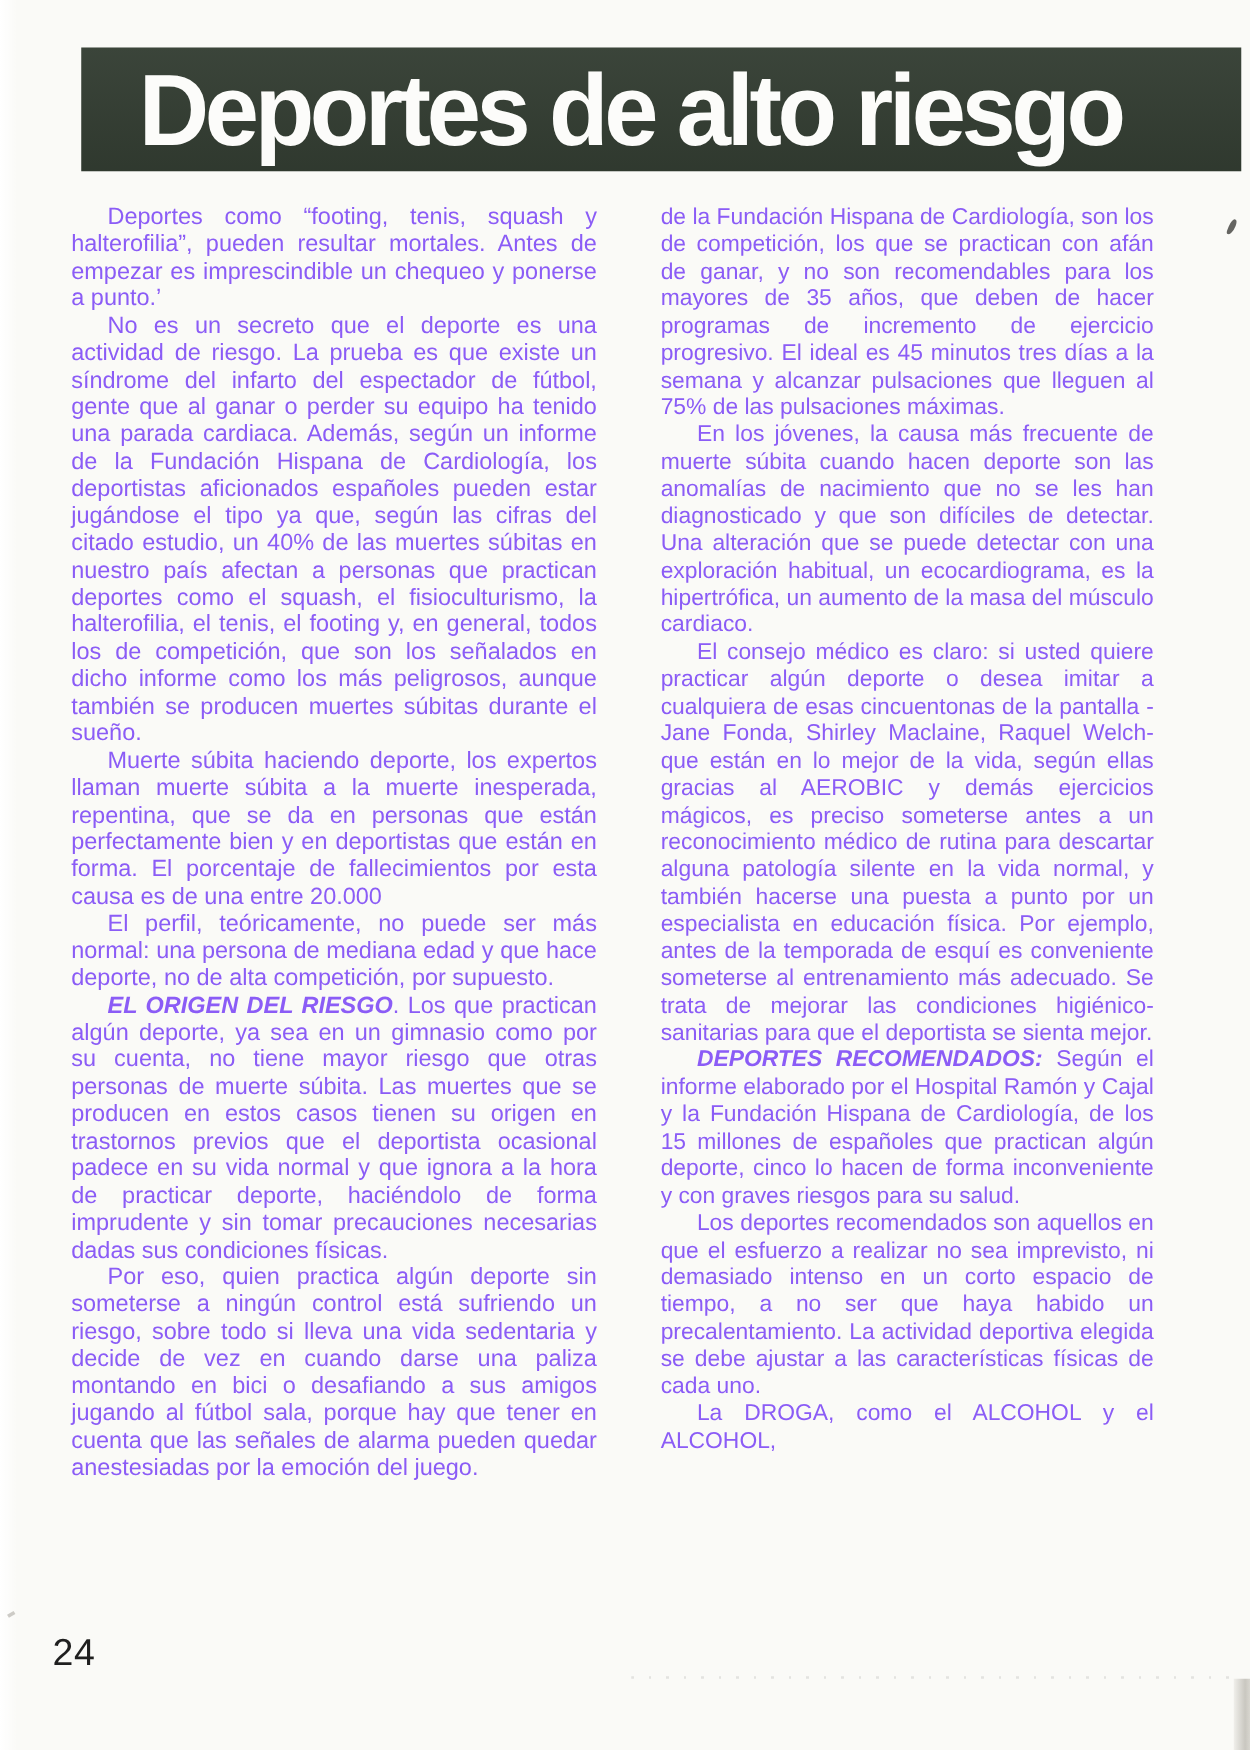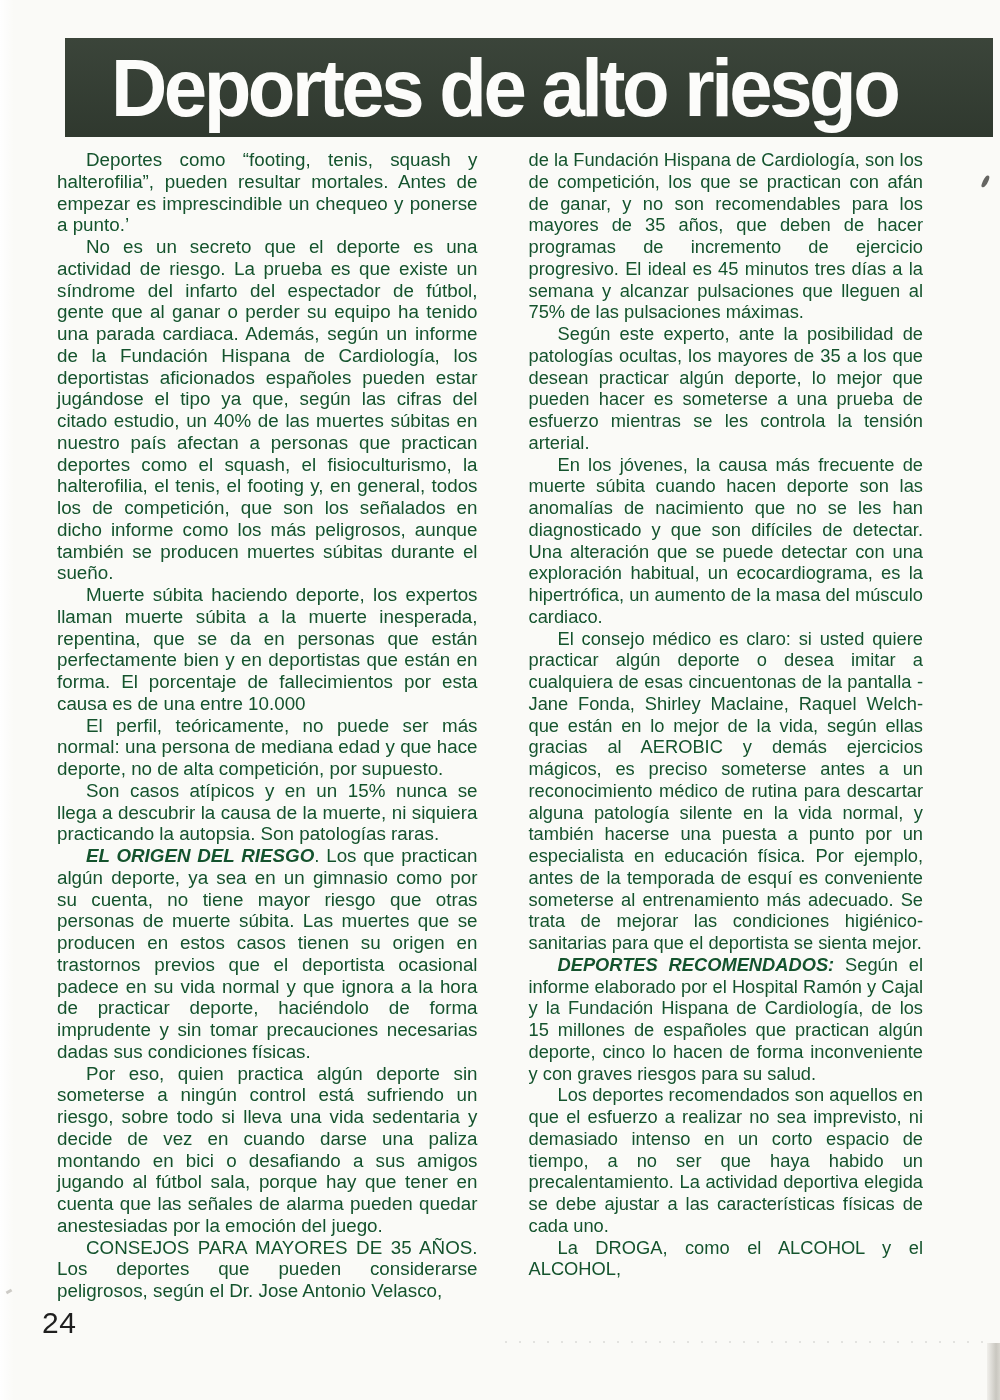--- a/index.html
+++ b/index.html
@@ -36,26 +36,26 @@
     font-weight: bold;
     font-size: 78px;
     letter-spacing: -3.5px;
     padding-left: 46px;
     padding-top: 2px;
     white-space: nowrap;
     transform: scaleY(1.04);
   }
   .content {
     position: absolute;
-    top: 149px;
+    top: 162px;
     left: 57px;
     width: 866px;
     display: flex;
     gap: 3px;
-    color: #14532d;
+    color: #8b5cf6;
   }
   .col { text-align: justify; hyphens: none; }
   .col-left  { width: 436px; font-size: 18.8px; line-height: 21.75px; }
   .col-right { width: 409px; font-size: 18.3px; line-height: 21.75px; margin-left: 48px; }
   .col p { margin: 0; }
   .col p.indent { text-indent: 29px; }
   .col b { font-weight: bold; font-style: italic; }
   .pagenum {
     position: absolute;
     left: 42px;
@@ -110,30 +110,27 @@
 <div class="paper-edge-left"></div>
 
 <div class="banner" style="background-color: rgb(51, 61, 50);">
   <span class="title" style="color: rgb(252, 252, 250);">Deportes de alto riesgo</span>
 </div>
 
 <div class="content">
   <div class="col col-left">
       <p class="indent">Deportes como “footing, tenis, squash y halterofilia”, pueden resultar mortales. Antes de empezar es imprescindible un chequeo y ponerse a punto.’</p>
       <p class="indent">No es un secreto que el deporte es una actividad de riesgo. La prueba es que existe un síndrome del infarto del espectador de fútbol, gente que al ganar o perder su equipo ha tenido una parada cardiaca. Además, según un informe de la Fundación Hispana de Cardiología, los deportistas aficionados españoles pueden estar jugándose el tipo ya que, según las cifras del citado estudio, un 40% de las muertes súbitas en nuestro país afectan a personas que practican deportes como el squash, el fisioculturismo, la halterofilia, el tenis, el footing y, en general, todos los de competición, que son los señalados en dicho informe como los más peligrosos, aunque también se producen muertes súbitas durante el sueño.</p>
-      <p class="indent">Muerte súbita haciendo deporte, los expertos llaman muerte súbita a la muerte inesperada, repentina, que se da en personas que están perfectamente bien y en deportistas que están en forma. El porcentaje de fallecimientos por esta causa es de una entre 10.000</p>
+      <p class="indent">Muerte súbita haciendo deporte, los expertos llaman muerte súbita a la muerte inesperada, repentina, que se da en personas que están perfectamente bien y en deportistas que están en forma. El porcentaje de fallecimientos por esta causa es de una entre 20.000</p>
       <p class="indent">El perfil, teóricamente, no puede ser más normal: una persona de mediana edad y que hace deporte, no de alta competición, por supuesto.</p>
-      <p class="indent">Son casos atípicos y en un 15% nunca se llega a descubrir la causa de la muerte, ni siquiera practicando la autopsia. Son patologías raras.</p>
       <p class="indent"><b>EL ORIGEN DEL RIESGO</b>. Los que practican algún deporte, ya sea en un gimnasio como por su cuenta, no tiene mayor riesgo que otras personas de muerte súbita. Las muertes que se producen en estos casos tienen su origen en trastornos previos que el deportista ocasional padece en su vida normal y que ignora a la hora de practicar deporte, haciéndolo de forma imprudente y sin tomar precauciones necesarias dadas sus condiciones físicas.</p>
       <p class="indent">Por eso, quien practica algún deporte sin someterse a ningún control está sufriendo un riesgo, sobre todo si lleva una vida sedentaria y decide de vez en cuando darse una paliza montando en bici o desafiando a sus amigos jugando al fútbol sala, porque hay que tener en cuenta que las señales de alarma pueden quedar anestesiadas por la emoción del juego.</p>
-      <p class="indent">CONSEJOS PARA MAYORES DE 35 AÑOS. Los deportes que pueden considerarse peligrosos, según el Dr. Jose Antonio Velasco,</p>
     </div>
   <div class="col col-right">
       <p>de la Fundación Hispana de Cardiología, son los de competición, los que se practican con afán de ganar, y no son recomendables para los mayores de 35 años, que deben de hacer programas de incremento de ejercicio progresivo. El ideal es 45 minutos tres días a la semana y alcanzar pulsaciones que lleguen al 75% de las pulsaciones máximas.</p>
-      <p class="indent">Según este experto, ante la posibilidad de patologías ocultas, los mayores de 35 a los que desean practicar algún deporte, lo mejor que pueden hacer es someterse a una prueba de esfuerzo mientras se les controla la tensión arterial.</p>
       <p class="indent">En los jóvenes, la causa más frecuente de muerte súbita cuando hacen deporte son las anomalías de nacimiento que no se les han diagnosticado y que son difíciles de detectar. Una alteración que se puede detectar con una exploración habitual, un ecocardiograma, es la hipertrófica, un aumento de la masa del músculo cardiaco.</p>
       <p class="indent">El consejo médico es claro: si usted quiere practicar algún deporte o desea imitar a cualquiera de esas cincuentonas de la pantalla - Jane Fonda, Shirley Maclaine, Raquel Welch- que están en lo mejor de la vida, según ellas gracias al AEROBIC y demás ejercicios mágicos, es preciso someterse antes a un reconocimiento médico de rutina para descartar alguna patología silente en la vida normal, y también hacerse una puesta a punto por un especialista en educación física. Por ejemplo, antes de la temporada de esquí es conveniente someterse al entrenamiento más adecuado. Se trata de mejorar las condiciones higiénico-sanitarias para que el deportista se sienta mejor.</p>
       <p class="indent"><b>DEPORTES RECOMENDADOS:</b> Según el informe elaborado por el Hospital Ramón y Cajal y la Fundación Hispana de Cardiología, de los 15 millones de españoles que practican algún deporte, cinco lo hacen de forma inconveniente y con graves riesgos para su salud.</p>
       <p class="indent">Los deportes recomendados son aquellos en que el esfuerzo a realizar no sea imprevisto, ni demasiado intenso en un corto espacio de tiempo, a no ser que haya habido un precalentamiento. La actividad deportiva elegida se debe ajustar a las características físicas de cada uno.</p>
       <p class="indent">La DROGA, como el ALCOHOL y el ALCOHOL,</p>
     </div>
 </div>
 
 <div class="pagenum">24</div>
 

